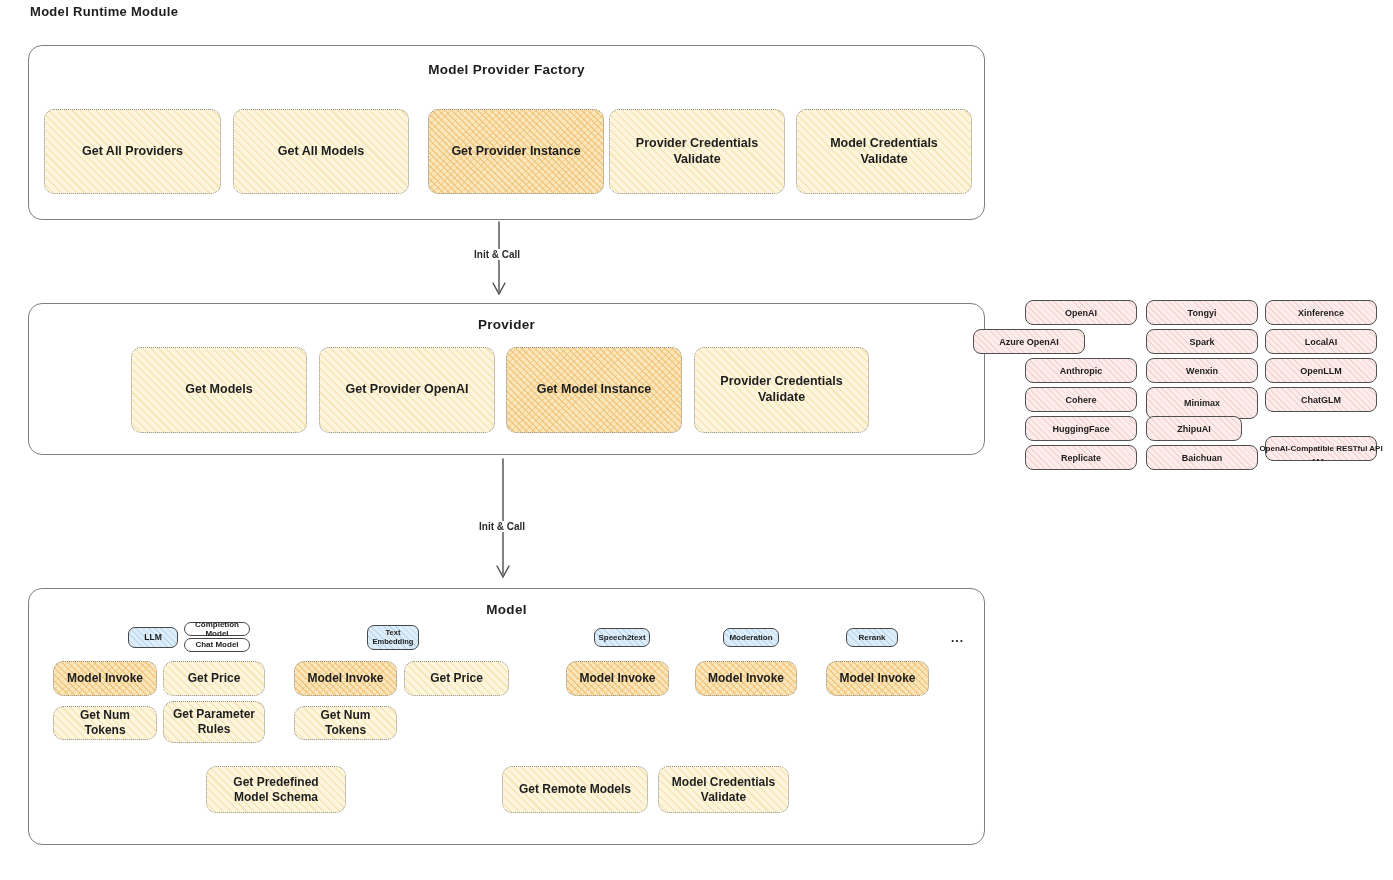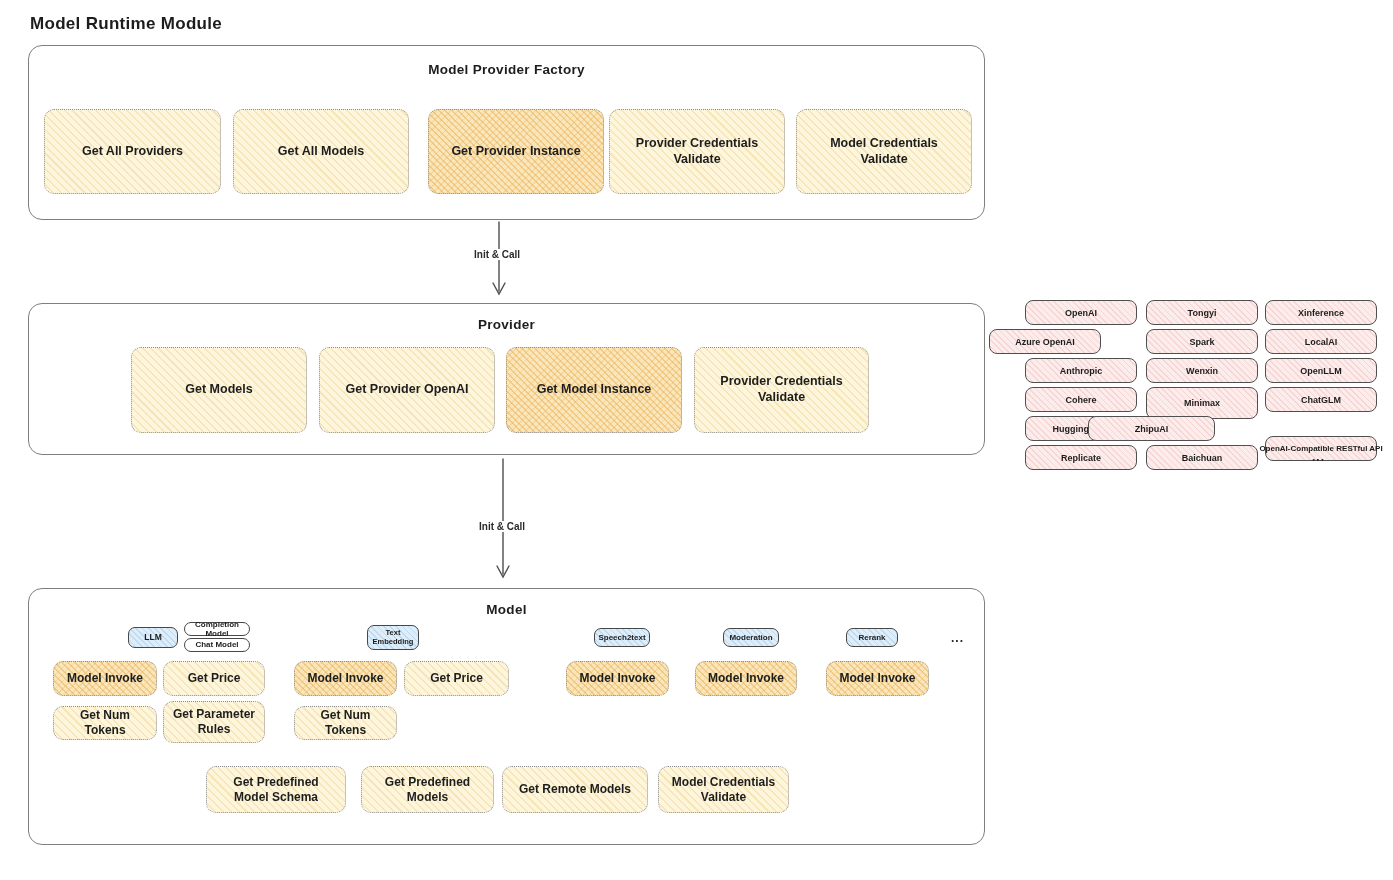--- a/index.html
+++ b/index.html
@@ -1,20 +1,20 @@
 <!DOCTYPE html>
 <html><head>
 <meta charset="utf-8">
 <style>
   * { margin:0; padding:0; box-sizing:border-box; }
   html,body { background:#ffffff; }
   body { font-family:"Liberation Sans","DejaVu Sans",sans-serif; color:#1d1d1d; }
   .canvas { position:relative; width:1393px; height:880px; background:#fff; overflow:hidden; }
 
-  .page-title { position:absolute; left:30px; top:14px; font-size:17px; font-weight:700; letter-spacing:.3px; }
+  .page-title { position:absolute; left:30px; top:4px; font-size:13px; font-weight:700; letter-spacing:.3px; }
 
   
   .container { position:absolute; background:#fff; border:1.6px solid #7f7f7f; border-radius:14px; }
   .stacked::after, .stacked::before { content:""; position:absolute; inset:-1.6px; border:1.4px solid #8a8a8a; border-radius:14px; background:transparent; }
   .stacked::after  { transform:translate(7px,7px);  z-index:-1; }
   .stacked::before { transform:translate(14px,14px); z-index:-2; }
   .container-title { position:absolute; width:100%; text-align:center; font-size:13.5px; font-weight:600; letter-spacing:.3px; }
 
   
   .op-box { position:absolute; display:flex; align-items:center; justify-content:center; text-align:center;
@@ -73,31 +73,31 @@
     <div class="container-title" style="top:13px;">Provider</div>
     <div class="op-box" style="left:102px;top:43px;width:176px;height:86px;">Get Models</div>
     <div class="op-box" style="left:290px;top:43px;width:176px;height:86px;">Get Provider OpenAI</div>
     <div class="op-box highlight" style="left:477px;top:43px;width:176px;height:86px;">Get Model Instance</div>
     <div class="op-box" style="left:665px;top:43px;width:175px;height:86px;">Provider Credentials Validate</div>
   </section>
 
   <div>
 
     <div class="chip" style="left:1025px;top:300px;width:112px;height:25px;">OpenAI</div>
-    <div class="chip" style="left:973px;top:329px;width:112px;height:25px;margin-left:16px;">Azure OpenAI</div>
+    <div class="chip" style="left:973px;top:329px;width:112px;height:25px;">Azure OpenAI</div>
     <div class="chip" style="left:1025px;top:358px;width:112px;height:25px;">Anthropic</div>
     <div class="chip" style="left:1025px;top:387px;width:112px;height:25px;">Cohere</div>
     <div class="chip" style="left:1025px;top:416px;width:112px;height:25px;">HuggingFace</div>
     <div class="chip" style="left:1025px;top:445px;width:112px;height:25px;">Replicate</div>
 
     <div class="chip" style="left:1146px;top:300px;width:112px;height:25px;">Tongyi</div>
     <div class="chip" style="left:1146px;top:329px;width:112px;height:25px;">Spark</div>
     <div class="chip" style="left:1146px;top:358px;width:112px;height:25px;">Wenxin</div>
     <div class="chip" style="left:1146px;top:387px;width:112px;height:32px;">Minimax</div>
-    <div class="chip" style="left:1088px;top:416px;width:127px;height:25px;">ZhipuAI</div>
+    <div class="chip" style="left:1146px;top:416px;width:96px;height:25px;">ZhipuAI</div>
     <div class="chip" style="left:1146px;top:445px;width:112px;height:25px;">Baichuan</div>
 
     <div class="chip" style="left:1265px;top:300px;width:112px;height:25px;">Xinference</div>
     <div class="chip" style="left:1265px;top:329px;width:112px;height:25px;">LocalAI</div>
     <div class="chip" style="left:1265px;top:358px;width:112px;height:25px;">OpenLLM</div>
     <div class="chip" style="left:1265px;top:387px;width:112px;height:25px;">ChatGLM</div>
     <div class="chip small-text" style="left:1265px;top:416px;width:112px;height:25px;margin-top:20px;">OpenAI-Compatible RESTful API</div>
     <div class="dots" style="left:1312px;top:450px;">...</div>
   </div>
 
@@ -125,18 +125,17 @@
     <div class="op-box sm" style="left:375px;top:72px;width:105px;height:35px;">Get Price</div>
     <div class="op-box highlight sm" style="left:537px;top:72px;width:103px;height:35px;">Model Invoke</div>
     <div class="op-box highlight sm" style="left:666px;top:72px;width:102px;height:35px;">Model Invoke</div>
     <div class="op-box highlight sm" style="left:797px;top:72px;width:103px;height:35px;">Model Invoke</div>
 
     <div class="op-box sm" style="left:24px;top:117px;width:104px;height:34px;">Get Num Tokens</div>
     <div class="op-box sm" style="left:134px;top:112px;width:102px;height:42px;">Get Parameter Rules</div>
     <div class="op-box sm" style="left:265px;top:117px;width:103px;height:34px;">Get Num Tokens</div>
 
     <div class="op-box sm" style="left:177px;top:177px;width:140px;height:47px;">Get Predefined Model Schema</div>
-    <div class="op-box sm" style="left:332px;top:177px;width:133px;height:47px;">Get Predefined Models</div>
     <div class="op-box sm" style="left:473px;top:177px;width:146px;height:47px;">Get Remote Models</div>
     <div class="op-box sm" style="left:629px;top:177px;width:131px;height:47px;">Model Credentials Validate</div>
   </section>
 
 </div>
 
 </body></html>

